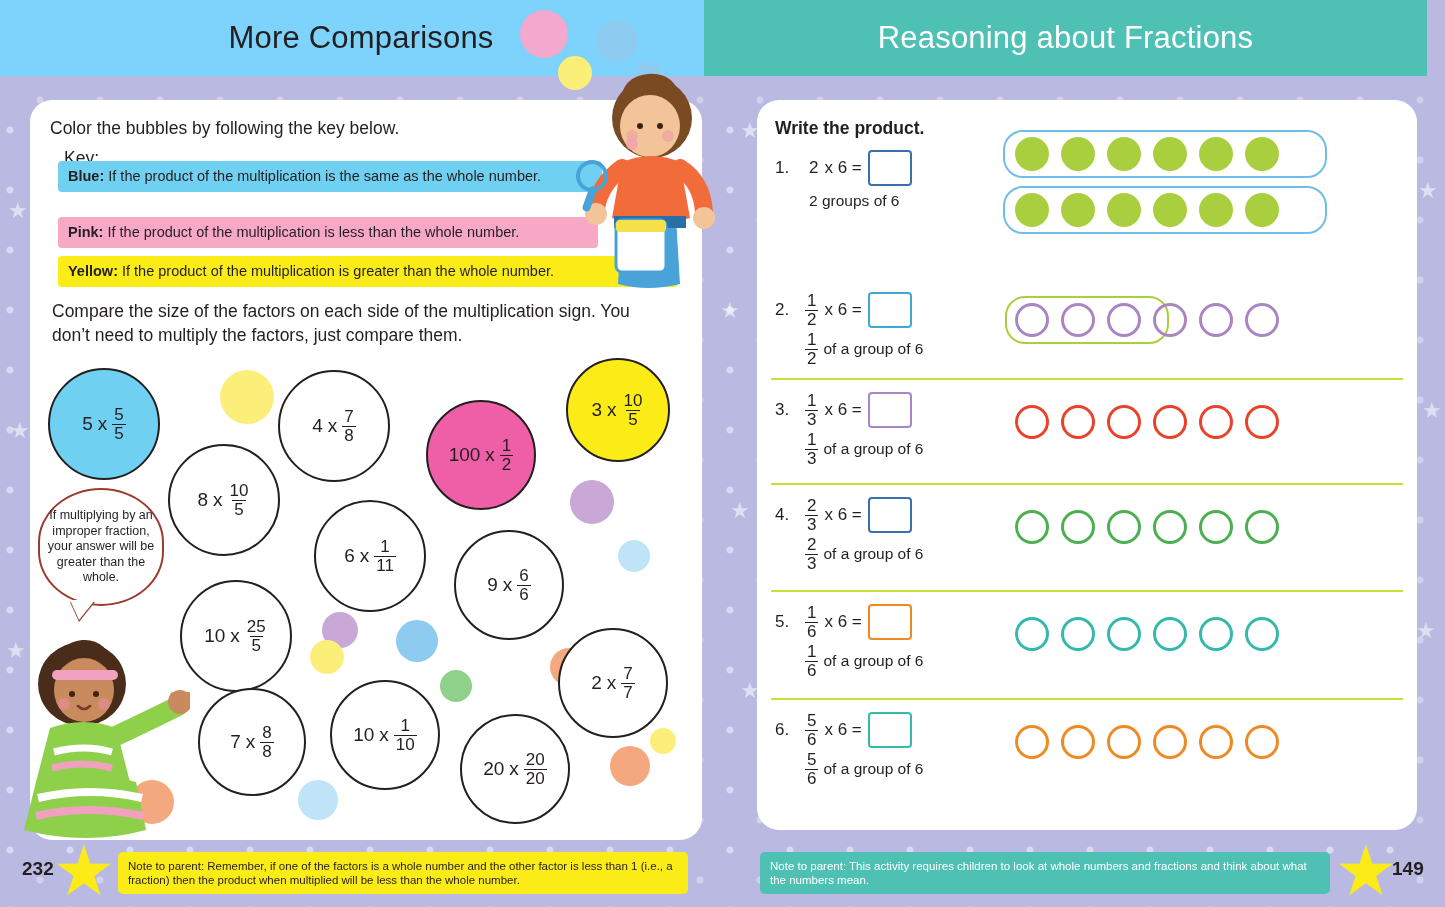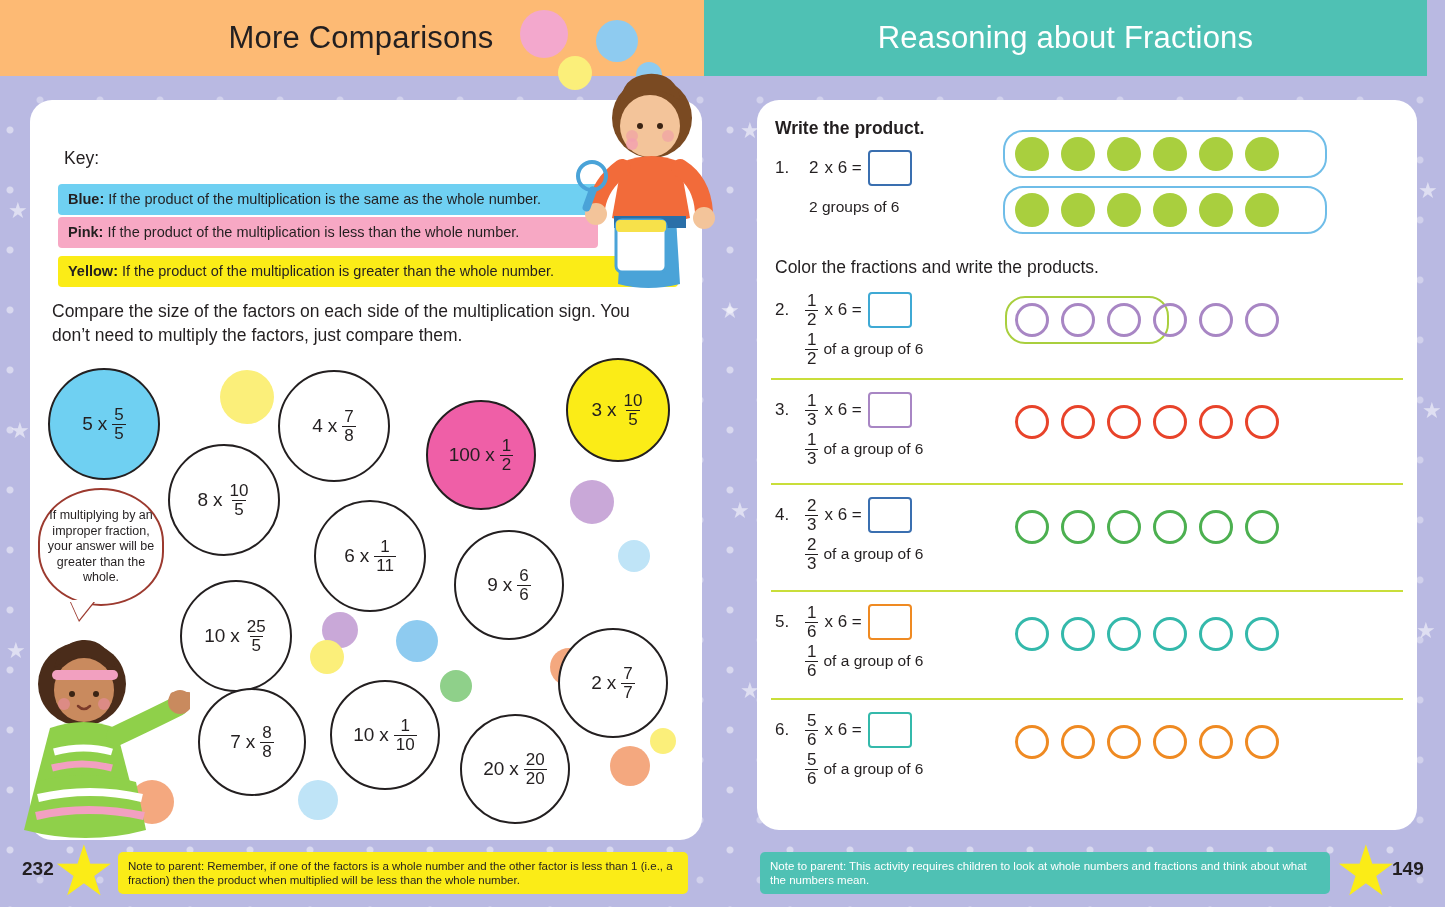--- a/index.html
+++ b/index.html
@@ -41,21 +41,21 @@
     position: absolute;
     top: 0;
     height: 76px;
     display: flex;
     align-items: center;
     justify-content: center;
   }
   .hdr-left {
     left: 0;
     width: 722px;
-    background: #fdba74;
+    background: #7dd3fc;
     border-radius: 0 0 10px 0;
   }
   .hdr-right {
     left: 704px;
     width: 723px;
     background: #4fc1b4;
   }
   .hdr h1 {
     margin: 0;
     font-size: 31px;
@@ -96,21 +96,21 @@
   .keybar {
     position: absolute;
     left: 28px;
     border-radius: 4px;
     font-size: 14.5px;
     color: #231f20;
     padding: 7px 10px 8px 10px;
     box-sizing: border-box;
     white-space: nowrap;
   }
-  #key-blue   { top: 84px;  width: 544px; background: #6fd0f2; }
+  #key-blue   { top: 61px;  width: 544px; background: #6fd0f2; }
   #key-pink   { top: 117px; width: 540px; background: #f7a8c4; }
   #key-yellow { top: 156px; width: 620px; background: #fbec17; }
   .keybar b { font-weight: bold; }
 
   #l-instr2 {
     left: 22px;
     top: 200px;
     width: 610px;
     line-height: 1.35;
   }
@@ -316,20 +316,21 @@
   </div>
 
   <div class="soap" style="left:520px; top:10px; width:48px; height:48px; background:#f3a8cd;"></div>
   <div class="soap" style="left:596px; top:20px; width:42px; height:42px; background:#8ecbf0;"></div>
   <div class="soap" style="left:558px; top:56px; width:34px; height:34px; background:#fbef7a;"></div>
   <div class="soap" style="left:636px; top:62px; width:26px; height:26px; background:#8ecbf0;"></div>
   <div class="soap" style="left:540px; top:104px; width:30px; height:30px; background:#bfe4f7;"></div>
 
   <div class="card" id="card-left">
 
+    <div class="instr" id="l-instr1">Color the bubbles by following the key below.</div>
     <div class="instr" id="l-key-label">Key:</div>
 
     <div class="keybar" id="key-blue">
       <b>Blue:</b>
       <span>If the product of the multiplication is the same as the whole number.</span>
     </div>
     <div class="keybar" id="key-yellow">
       <b>Yellow:</b>
       <span>If the product of the multiplication is greater than the whole number.</span>
     </div>
@@ -532,30 +533,29 @@
       <rect x="46" y="150" width="50" height="52" rx="6" fill="#ffffff" stroke="#4aa3d8" stroke-width="3"></rect>
       <rect x="46" y="150" width="50" height="12" rx="4" fill="#f7e14a"></rect>
       <circle cx="22" cy="106" r="14" fill="none" stroke="#4aa3d8" stroke-width="4"></circle>
       <rect x="16" y="116" width="8" height="26" rx="4" fill="#4aa3d8" transform="rotate(20 20 128)"></rect>
     </svg>
   </div>
 
   <div class="card" id="card-right">
 
     <div class="r-text" id="r-instr1">Write the product.</div>
-    <div class="r-text" id="r-instr2">Color the fractions and write the products.</div>
 
     <div class="qnum" style="left:18px; top:58px;">1.</div>
     <div class="qrow" style="left:52px; top:50px;">
       <div class="qline">
         <span>2</span>
         <span>x 6 =</span>
         <span class="ansbox" style="border-color:#3a6fb0;"></span>
       </div>
-      <div class="sub" style="margin-top:12px;">2 groups of 6</div>
+      <div class="sub" style="margin-top:6px;">2 groups of 6</div>
     </div>
     <div class="group-outline" style="left:246px; top:30px; width:324px; height:48px;"></div>
     <div class="row-circles" style="left:258px; top:37px;">
       <div class="circ filled" style="background:#a9cf3e;"></div>
       <div class="circ filled" style="background:#a9cf3e;"></div>
       <div class="circ filled" style="background:#a9cf3e;"></div>
       <div class="circ filled" style="background:#a9cf3e;"></div>
       <div class="circ filled" style="background:#a9cf3e;"></div>
       <div class="circ filled" style="background:#a9cf3e;"></div>
     </div>

